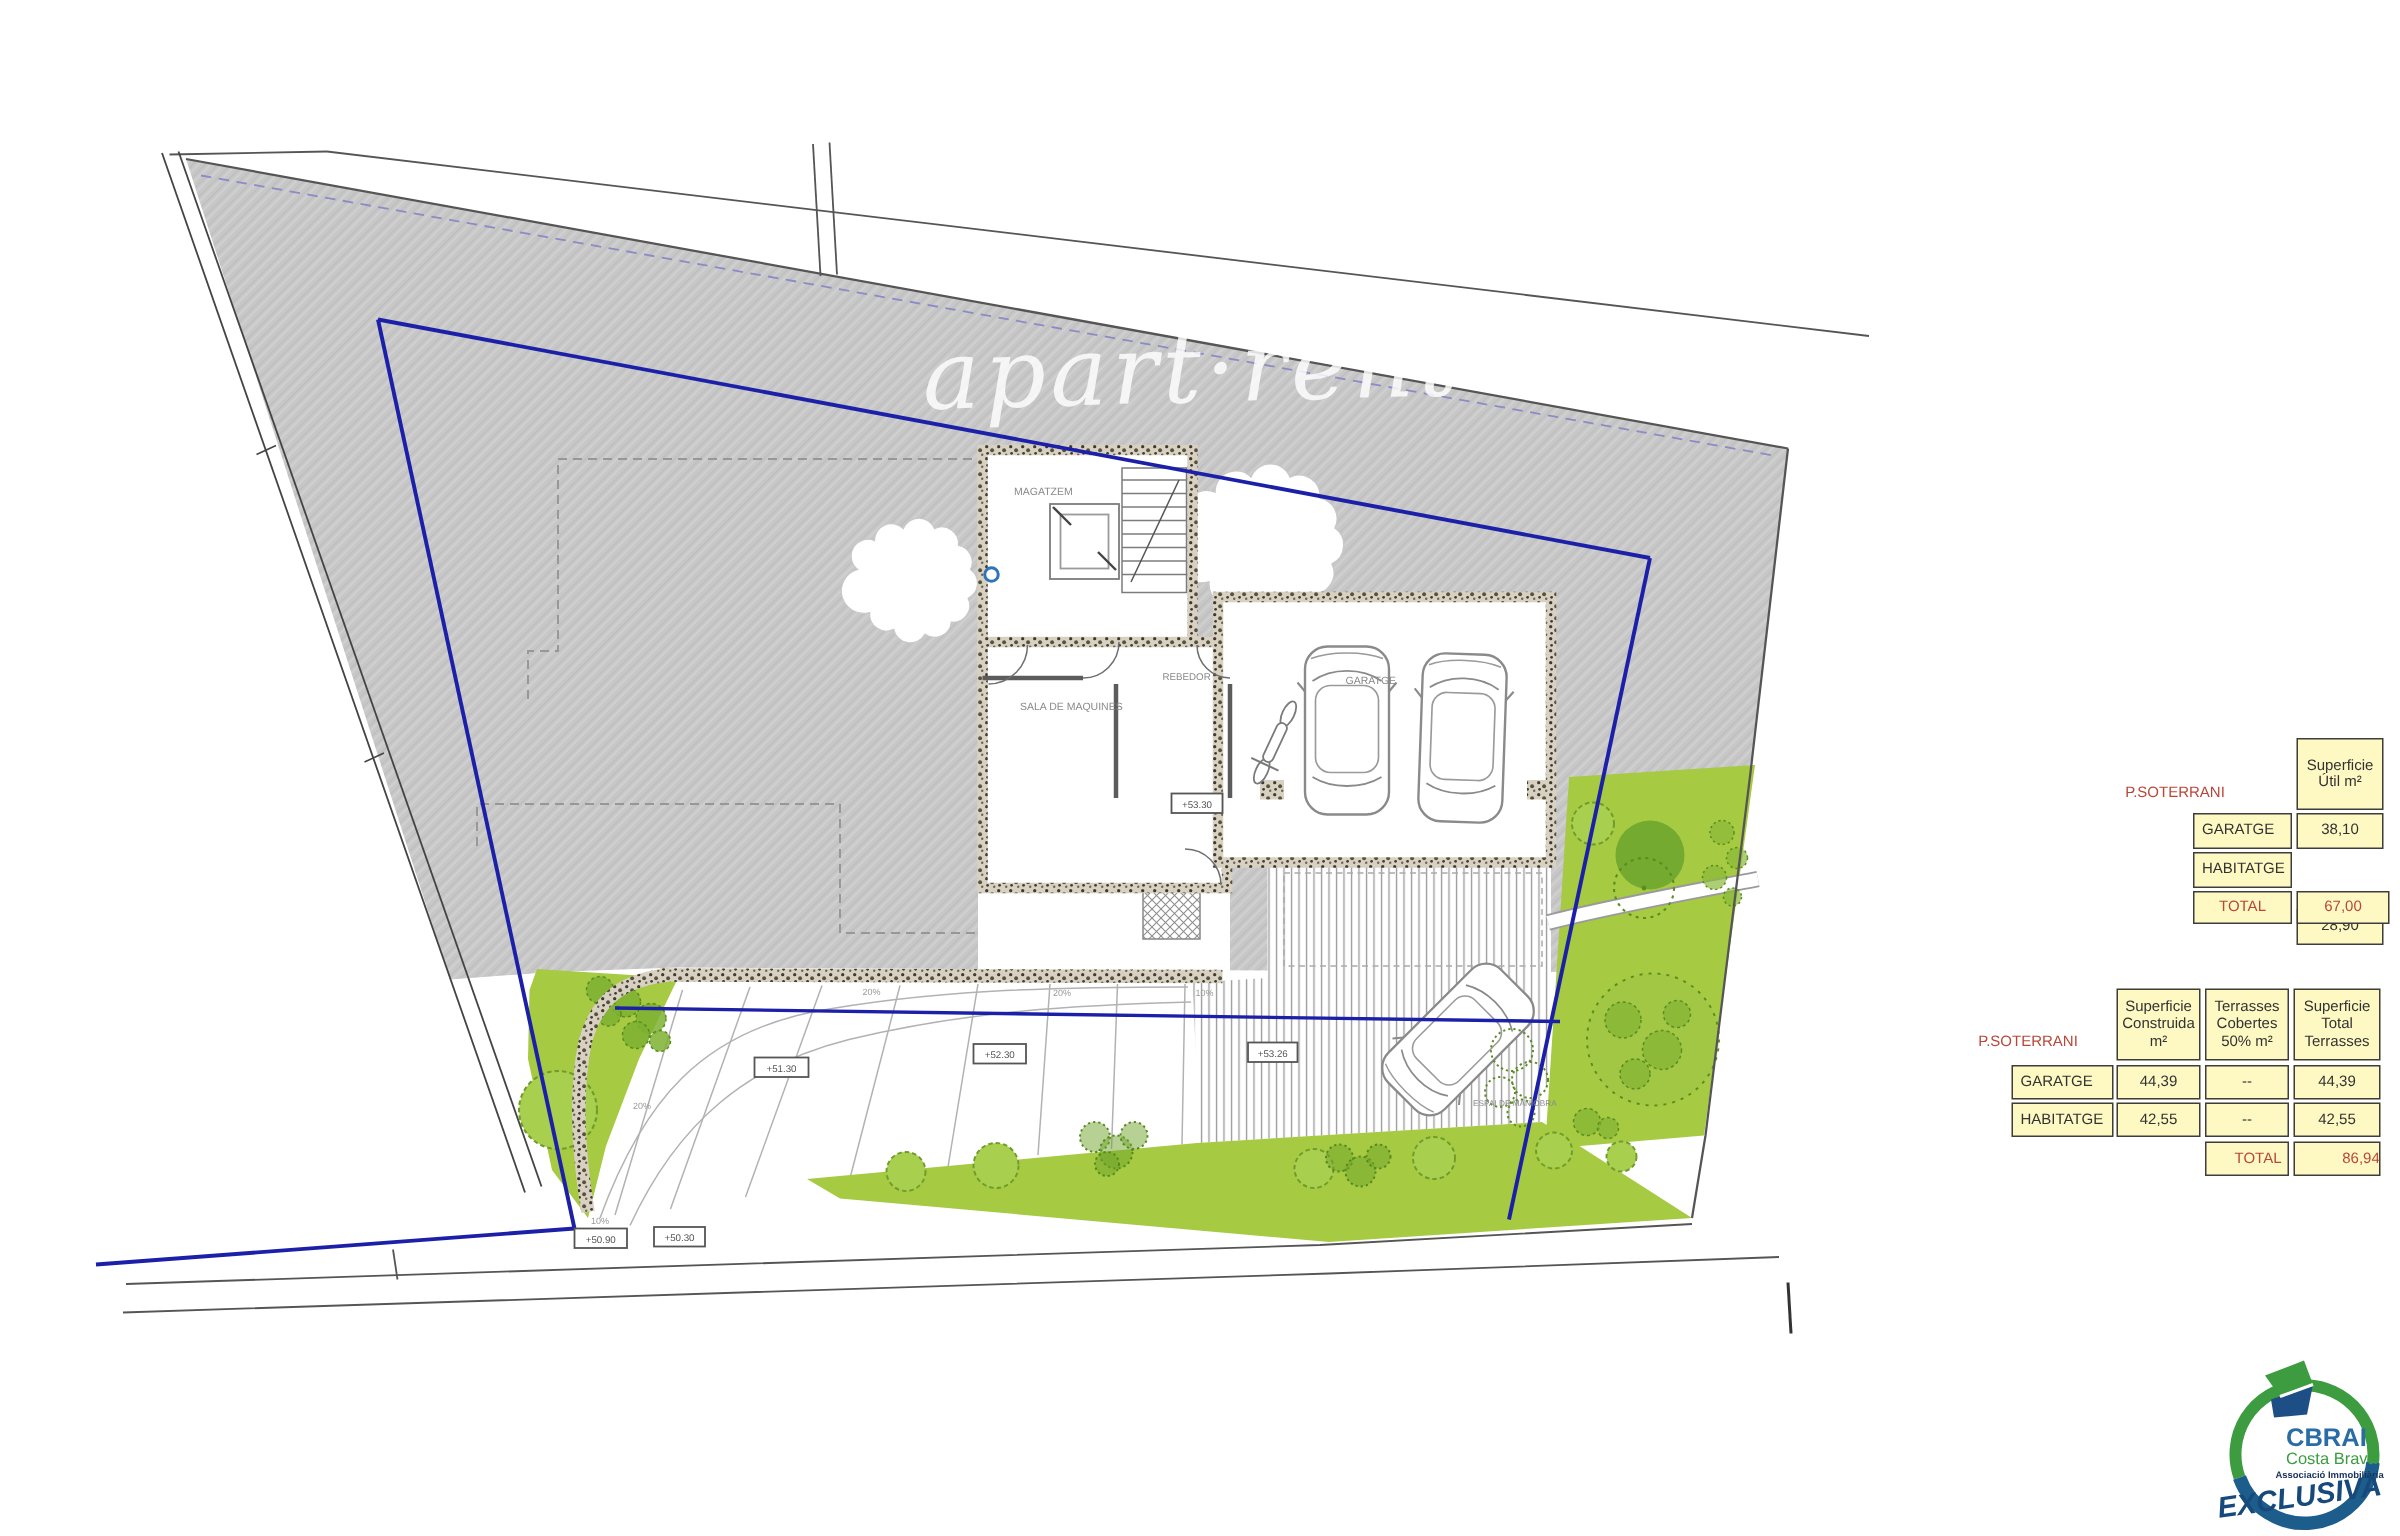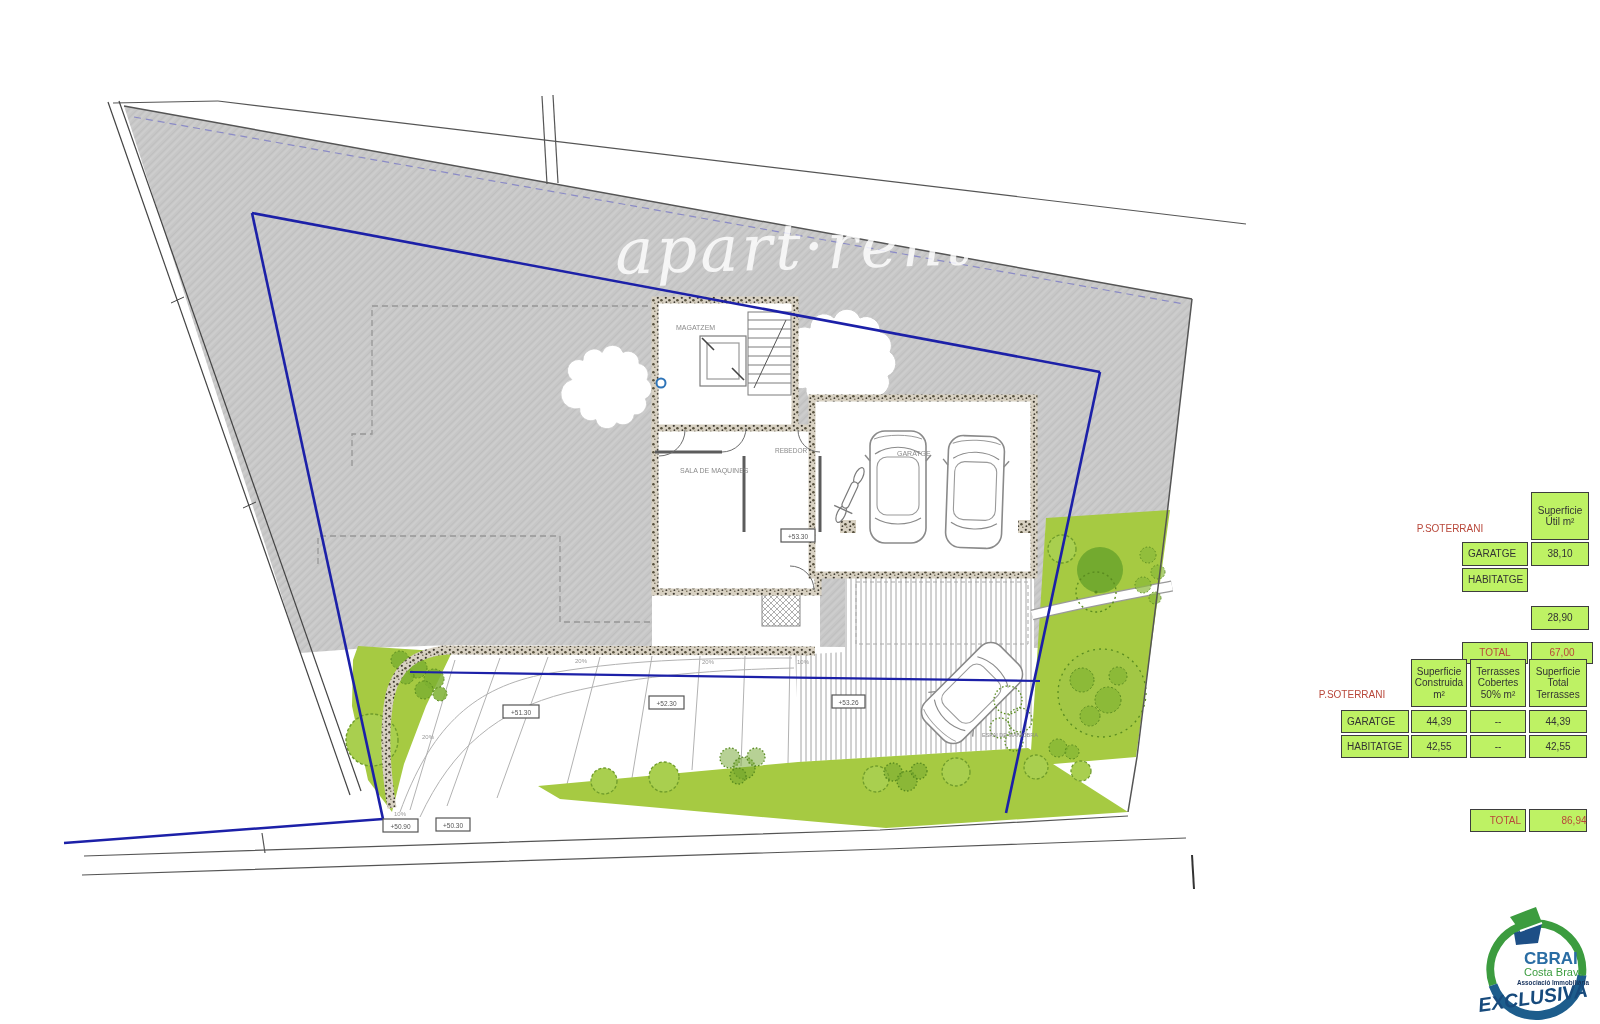--- a/index.html
+++ b/index.html
@@ -1,25 +1,25 @@
 <!DOCTYPE html>
 <html><head>
 <meta charset="utf-8">
 <style>
   html,body{margin:0;padding:0;background:#fff;}
   #stage{position:relative;width:1600px;height:1024px;background:#ffffff;overflow:hidden;
          font-family:"Liberation Sans",sans-serif;}
   #plan-svg{position:absolute;left:0;top:0;}
   svg text{font-family:"Liberation Sans",sans-serif;}
-  .cell{position:absolute;border:1.5px solid #3d3d3d;background:#bef264;display:flex;align-items:center;
+  .cell{position:absolute;border:1.5px solid #3d3d3d;background:#fef9c3;display:flex;align-items:center;
         justify-content:center;font-size:10px;color:#333;text-align:center;line-height:1.12;
         box-sizing:border-box;}
   .cell.lbl{justify-content:flex-start;padding-left:5px;text-align:left;}
   .cell.rt{justify-content:flex-end;padding-right:4px;}
-  .red{color:#b8473a !important;margin-top:48px;}
+  .red{color:#b8473a !important;}
   .section-label{position:absolute;color:#b8473a;font-size:10px;text-align:center;font-weight:normal;}
   #watermark{position:absolute;left:615px;top:210px;font-family:"DejaVu Serif",serif;
              font-style:italic;font-size:64px;letter-spacing:3px;color:rgba(255,255,255,0.82);
              transform:rotate(-1.5deg);white-space:nowrap;pointer-events:none;}
   #logo{position:absolute;left:1458px;top:893px;}
 </style>
 </head>
 <body>
 
 <div id="stage">

